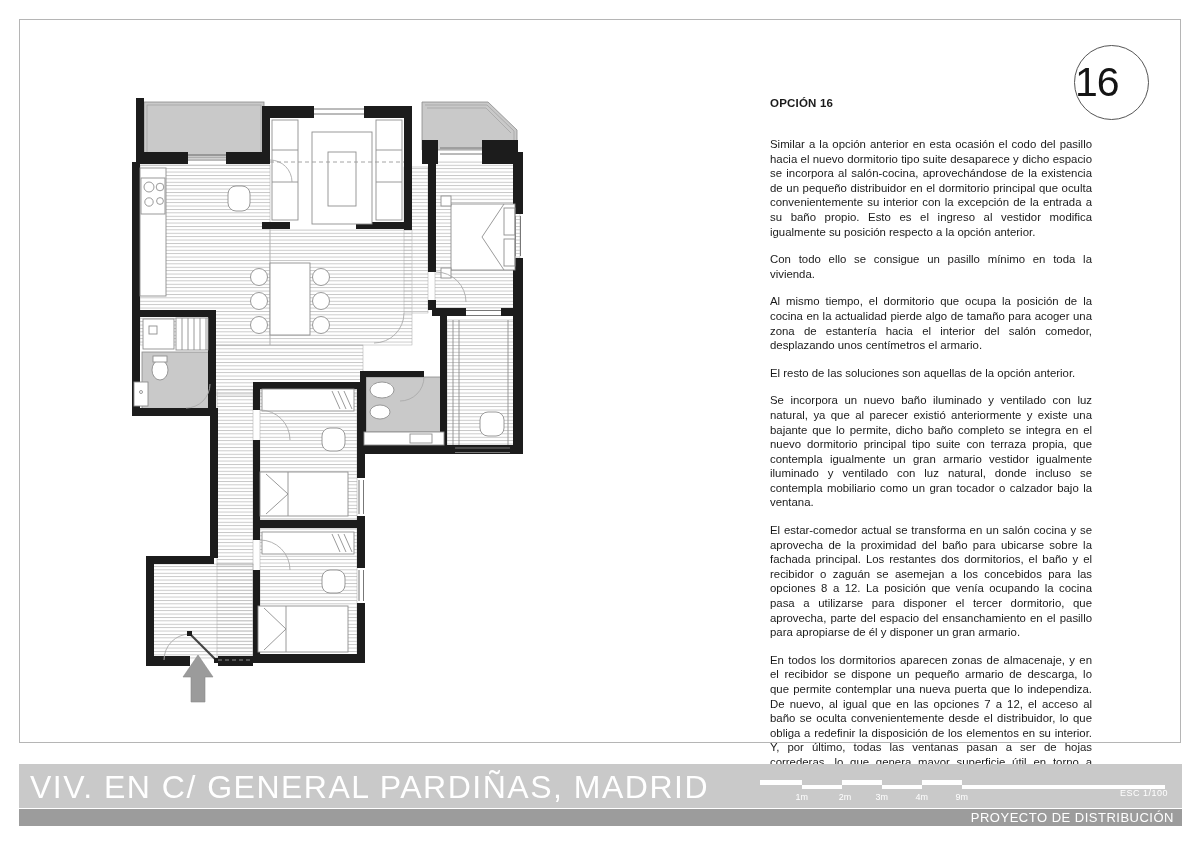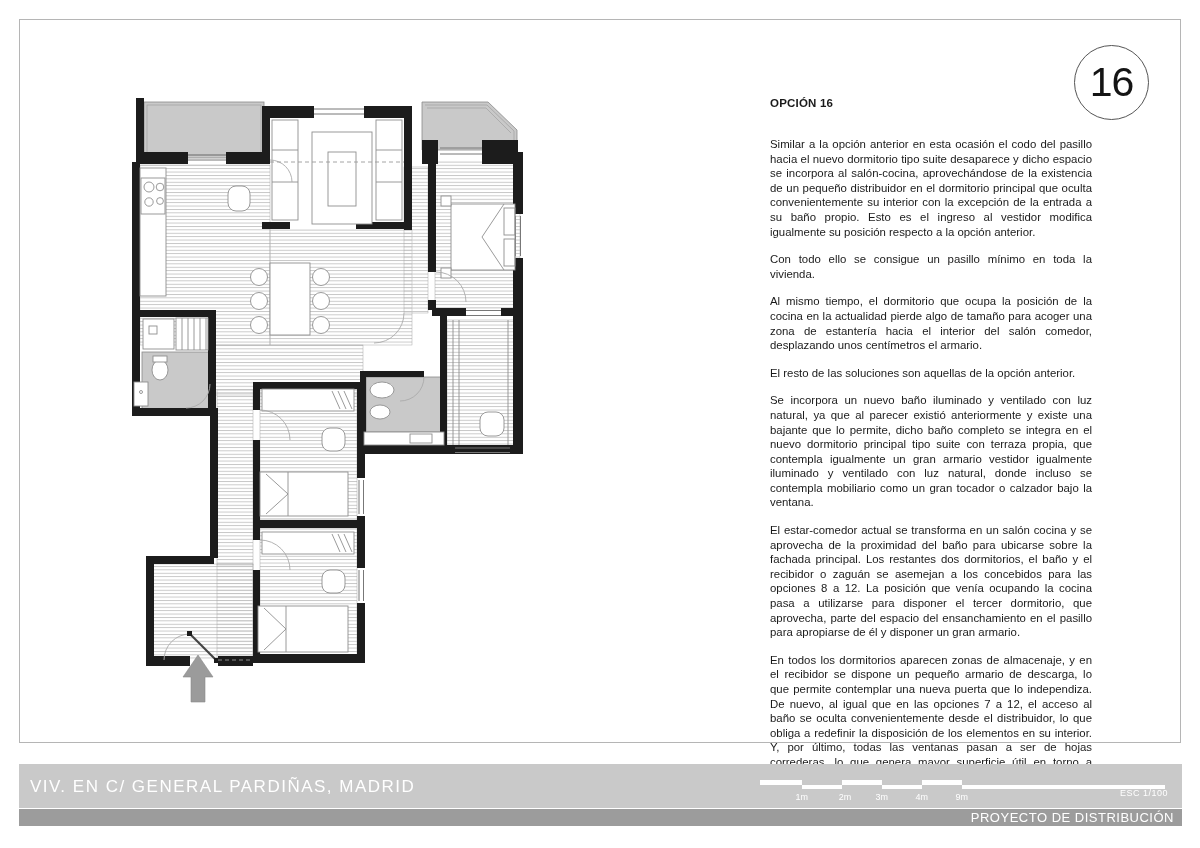--- a/index.html
+++ b/index.html
@@ -15,30 +15,30 @@
 
   
   .textcol { position:absolute; left:770px; top:97px; width:322px; color:#1a1a1a; }
   .textcol h3 { font-size:11.5px; font-weight:bold; letter-spacing:.2px; margin-bottom:28px; }
   .textcol p  { font-size:11.4px; line-height:14.6px; text-align:justify;
                 margin-bottom:13px; }
 
   
   .badge { position:absolute; left:1074px; top:45px; width:75px; height:75px;
            border:1.4px solid #555; border-radius:50%; display:flex;
-           align-items:center; justify-content:center; background:#fff; }
+           align-items:center; justify-content:flex-start; background:#fff; }
   .badge span { font-size:41px; color:#141414; letter-spacing:-1px; }
 
   
   .bar-light { position:absolute; left:19px; top:764px; width:1163px; height:44px;
                background:#c9c9c9; }
   .bar-dark  { position:absolute; left:19px; top:809px; width:1163px; height:17px;
                background:#9c9c9c; }
   .proj-title { position:absolute; left:30px; top:764px; height:44px; line-height:46px;
-                font-size:17px; letter-spacing:1.5px; color:#fff; white-space:nowrap; }
+                font-size:32px; letter-spacing:1.5px; color:#fff; white-space:nowrap; }
   .proj-sub { position:absolute; right:26px; top:809px; height:32px; line-height:17px;
               font-size:13px; letter-spacing:.5px; color:#fff; }
 
   
   .esc { position:absolute; left:1100px; top:765px; width:68px; text-align:right;
          font-size:9px; color:#fff; letter-spacing:.5px;margin-top:23px; }
   .segU, .segL { position:absolute; height:4.5px; background:#fff; }
   .segU { top:780px; } .segL { top:784.5px; }
   .tick { position:absolute; top:792px; width:22px; text-align:center;
           font-size:9px; color:#fff; }

